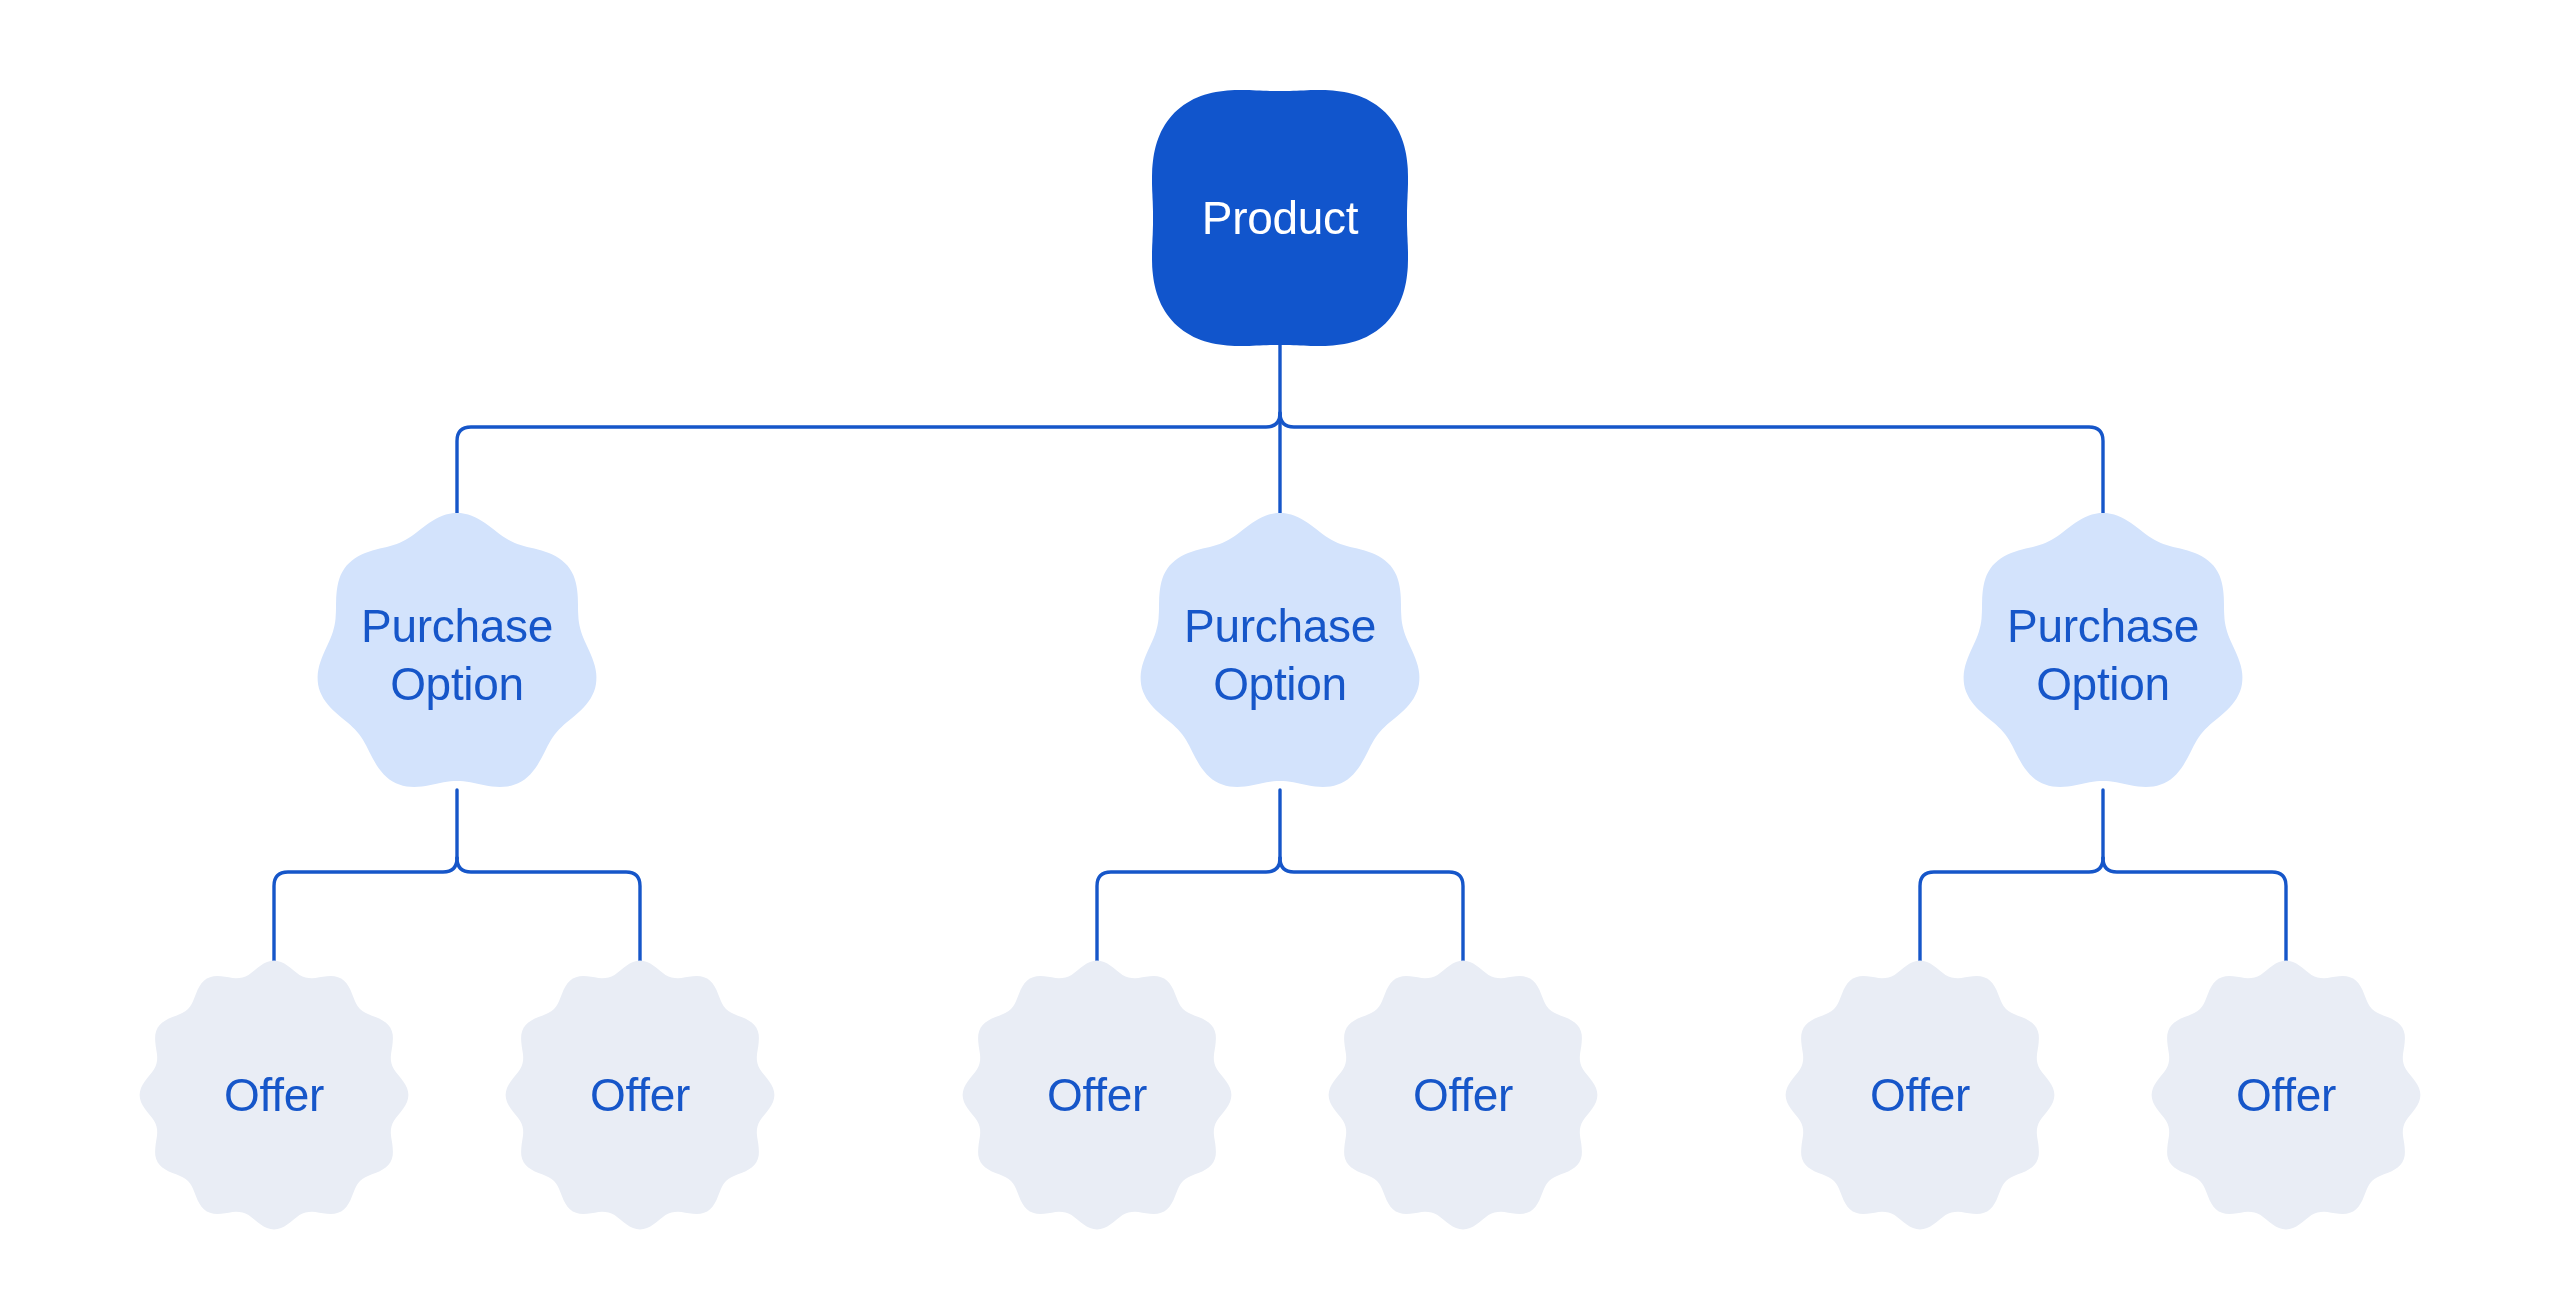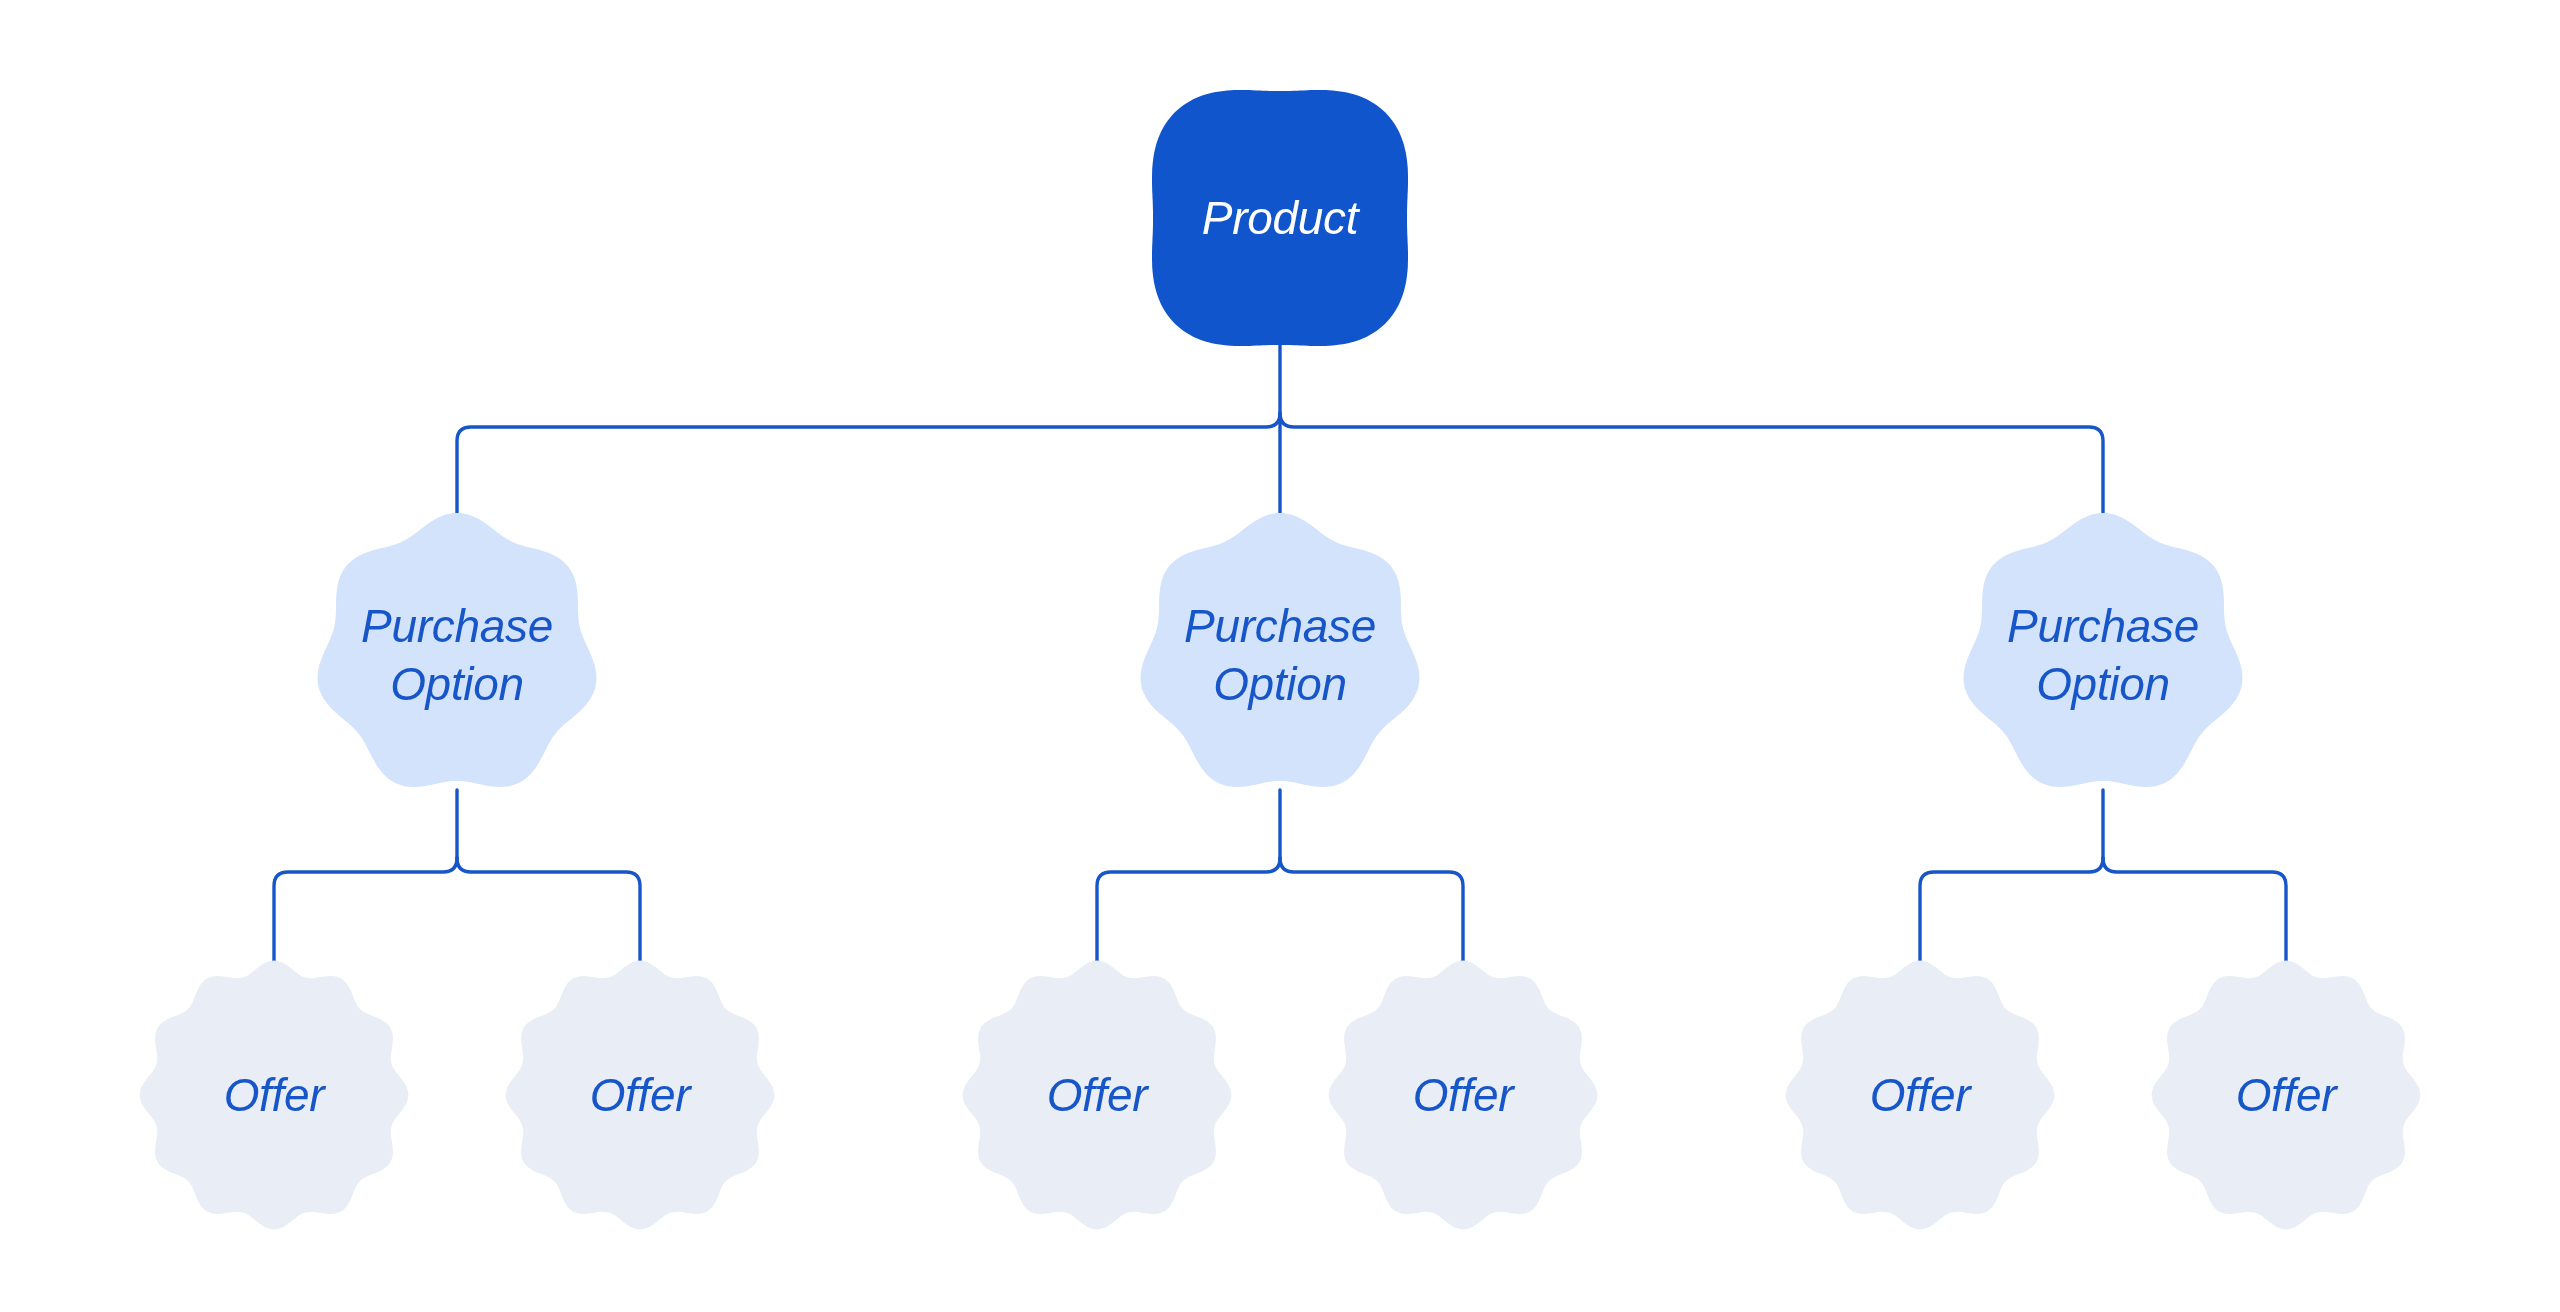--- a/index.html
+++ b/index.html
@@ -2,21 +2,20 @@
 <html style="--bg: #FFFFFF; --label-blue: #1656C9; --product-text: #FFFFFF;"><head>
 <meta charset="utf-8">
 <style>
   html,body{margin:0;padding:0;background:#ffffff;}
   .canvas{
     position:relative;
     width:2560px;height:1312px;
     background:var(--bg,#ffffff);
     font-family:"Liberation Sans",sans-serif;
     overflow:hidden;
-    font-style:italic;
   }
   .diagram-svg{position:absolute;left:0;top:0;width:2560px;height:1312px;display:block;}
   .node-label{
     position:absolute;
     transform:translate(-50%,-50%);
     text-align:center;
     font-size:46px;
     font-weight:500;
     letter-spacing:-0.3px;
     line-height:58px;

